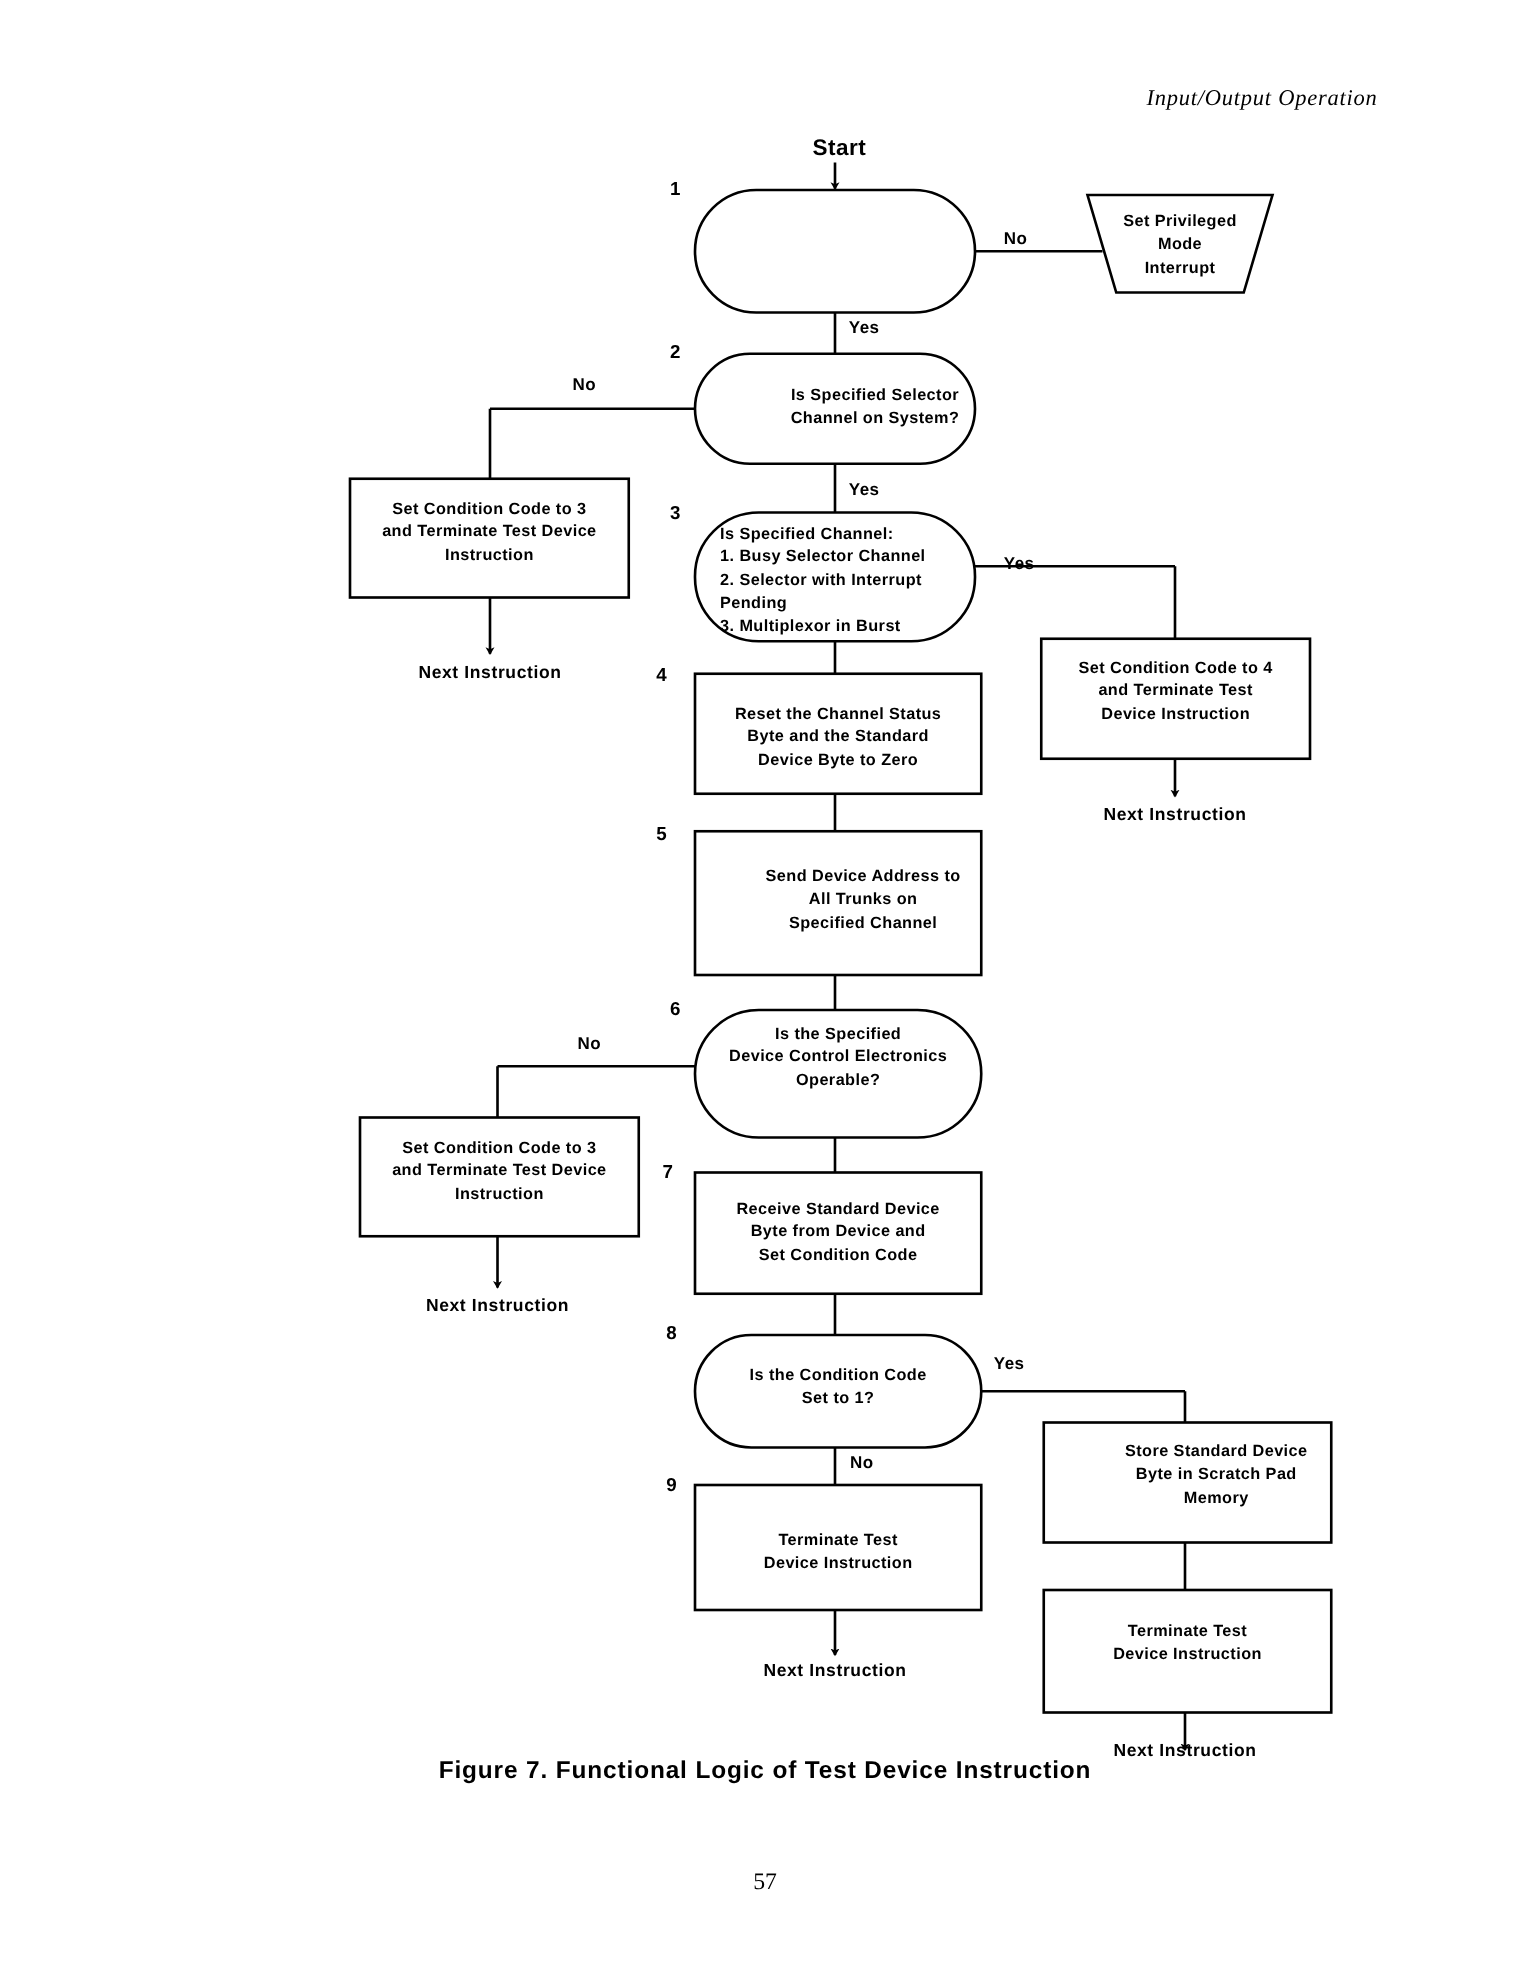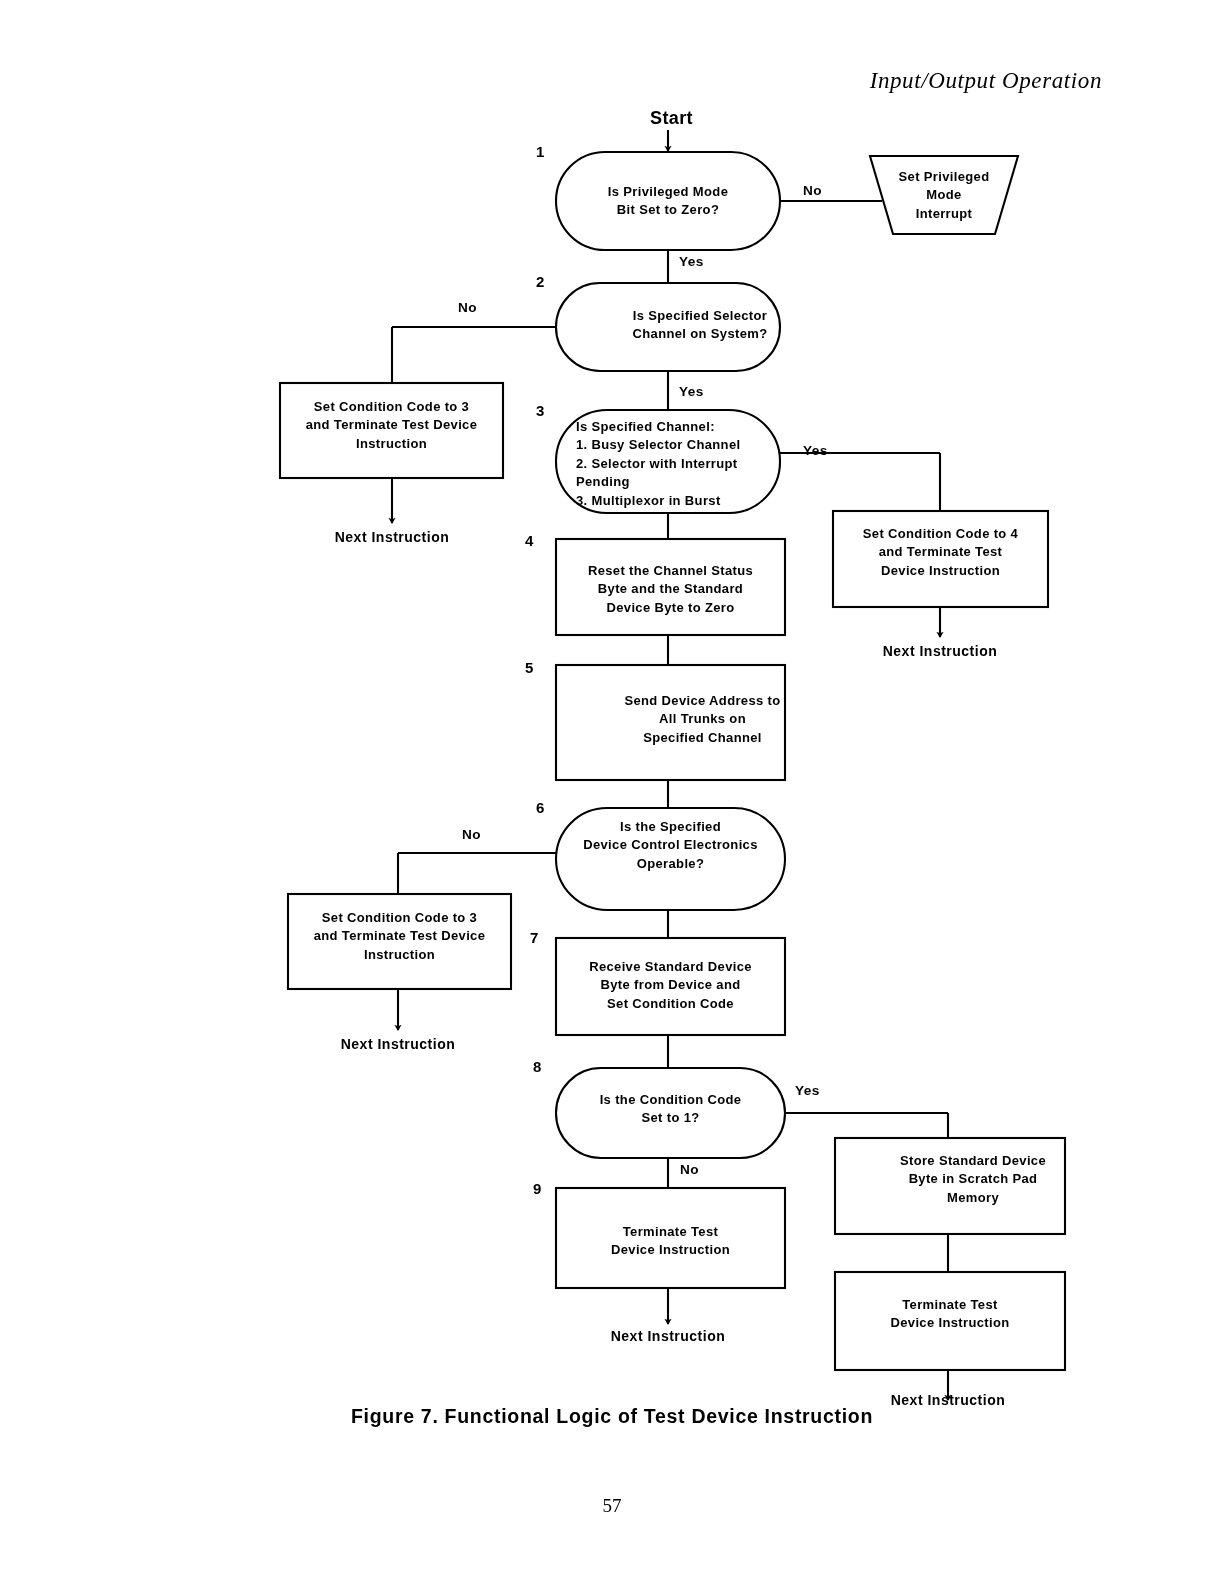--- a/index.html
+++ b/index.html
@@ -26,21 +26,21 @@
     left: 0; top: 0;
     width: 1224px;
     height: 1584px;
   }
   .hdr {
     position: absolute;
     right: 122px;
     top: 68px;
     font-family: "Liberation Serif", serif;
     font-style: italic;
-    font-size: 23px;
+    font-size: 18px;
     letter-spacing: 0.6px;
     white-space: nowrap;
   }
   .caption {
     position: absolute;
     left: 0;
     top: 1405px;
     width: 1224px;
     text-align: center;
     font-size: 19.5px;
@@ -184,22 +184,20 @@
   <div class="stepnum" style="left:536px; top:143px;">1</div>
   <div class="stepnum" style="left:536px; top:273px;">2</div>
   <div class="stepnum" style="left:536px; top:402px;">3</div>
   <div class="stepnum" style="left:525px; top:532px;">4</div>
   <div class="stepnum" style="left:525px; top:659px;">5</div>
   <div class="stepnum" style="left:536px; top:799px;">6</div>
   <div class="stepnum" style="left:530px; top:929px;">7</div>
   <div class="stepnum" style="left:533px; top:1058px;">8</div>
   <div class="stepnum" style="left:533px; top:1180px;">9</div>
 
-  <div class="tx" style="left:556px; top:183px; width:224px;">Is Privileged Mode
-Bit Set to Zero?</div>
 
   <div class="tx" style="left:880px; top:168px; width:128px;">Set Privileged
 Mode
 Interrupt</div>
 
   <div class="tx" style="left:556px; top:307px; width:224px;margin-left:32px;">Is Specified Selector
 Channel on System?</div>
 
   <div class="tx" style="left:280px; top:398px; width:223px;">Set Condition Code to 3
 and Terminate Test Device
@@ -212,21 +210,21 @@
 3. Multiplexor in Burst</div>
 
   <div class="tx" style="left:833px; top:525px; width:215px;">Set Condition Code to 4
 and Terminate Test
 Device Instruction</div>
 
   <div class="tx" style="left:556px; top:562px; width:229px;">Reset the Channel Status
 Byte and the Standard
 Device Byte to Zero</div>
 
-  <div class="tx" style="left:588px; top:692px; width:229px;">Send Device Address to
+  <div class="tx" style="left:576px; top:692px; width:229px;">Send Device Address to
 All Trunks on
 Specified Channel</div>
 
   <div class="tx" style="left:551px; top:818px; width:239px;">Is the Specified
 Device Control Electronics
 Operable?</div>
 
   <div class="tx" style="left:288px; top:909px; width:223px;">Set Condition Code to 3
 and Terminate Test Device
 Instruction</div>

